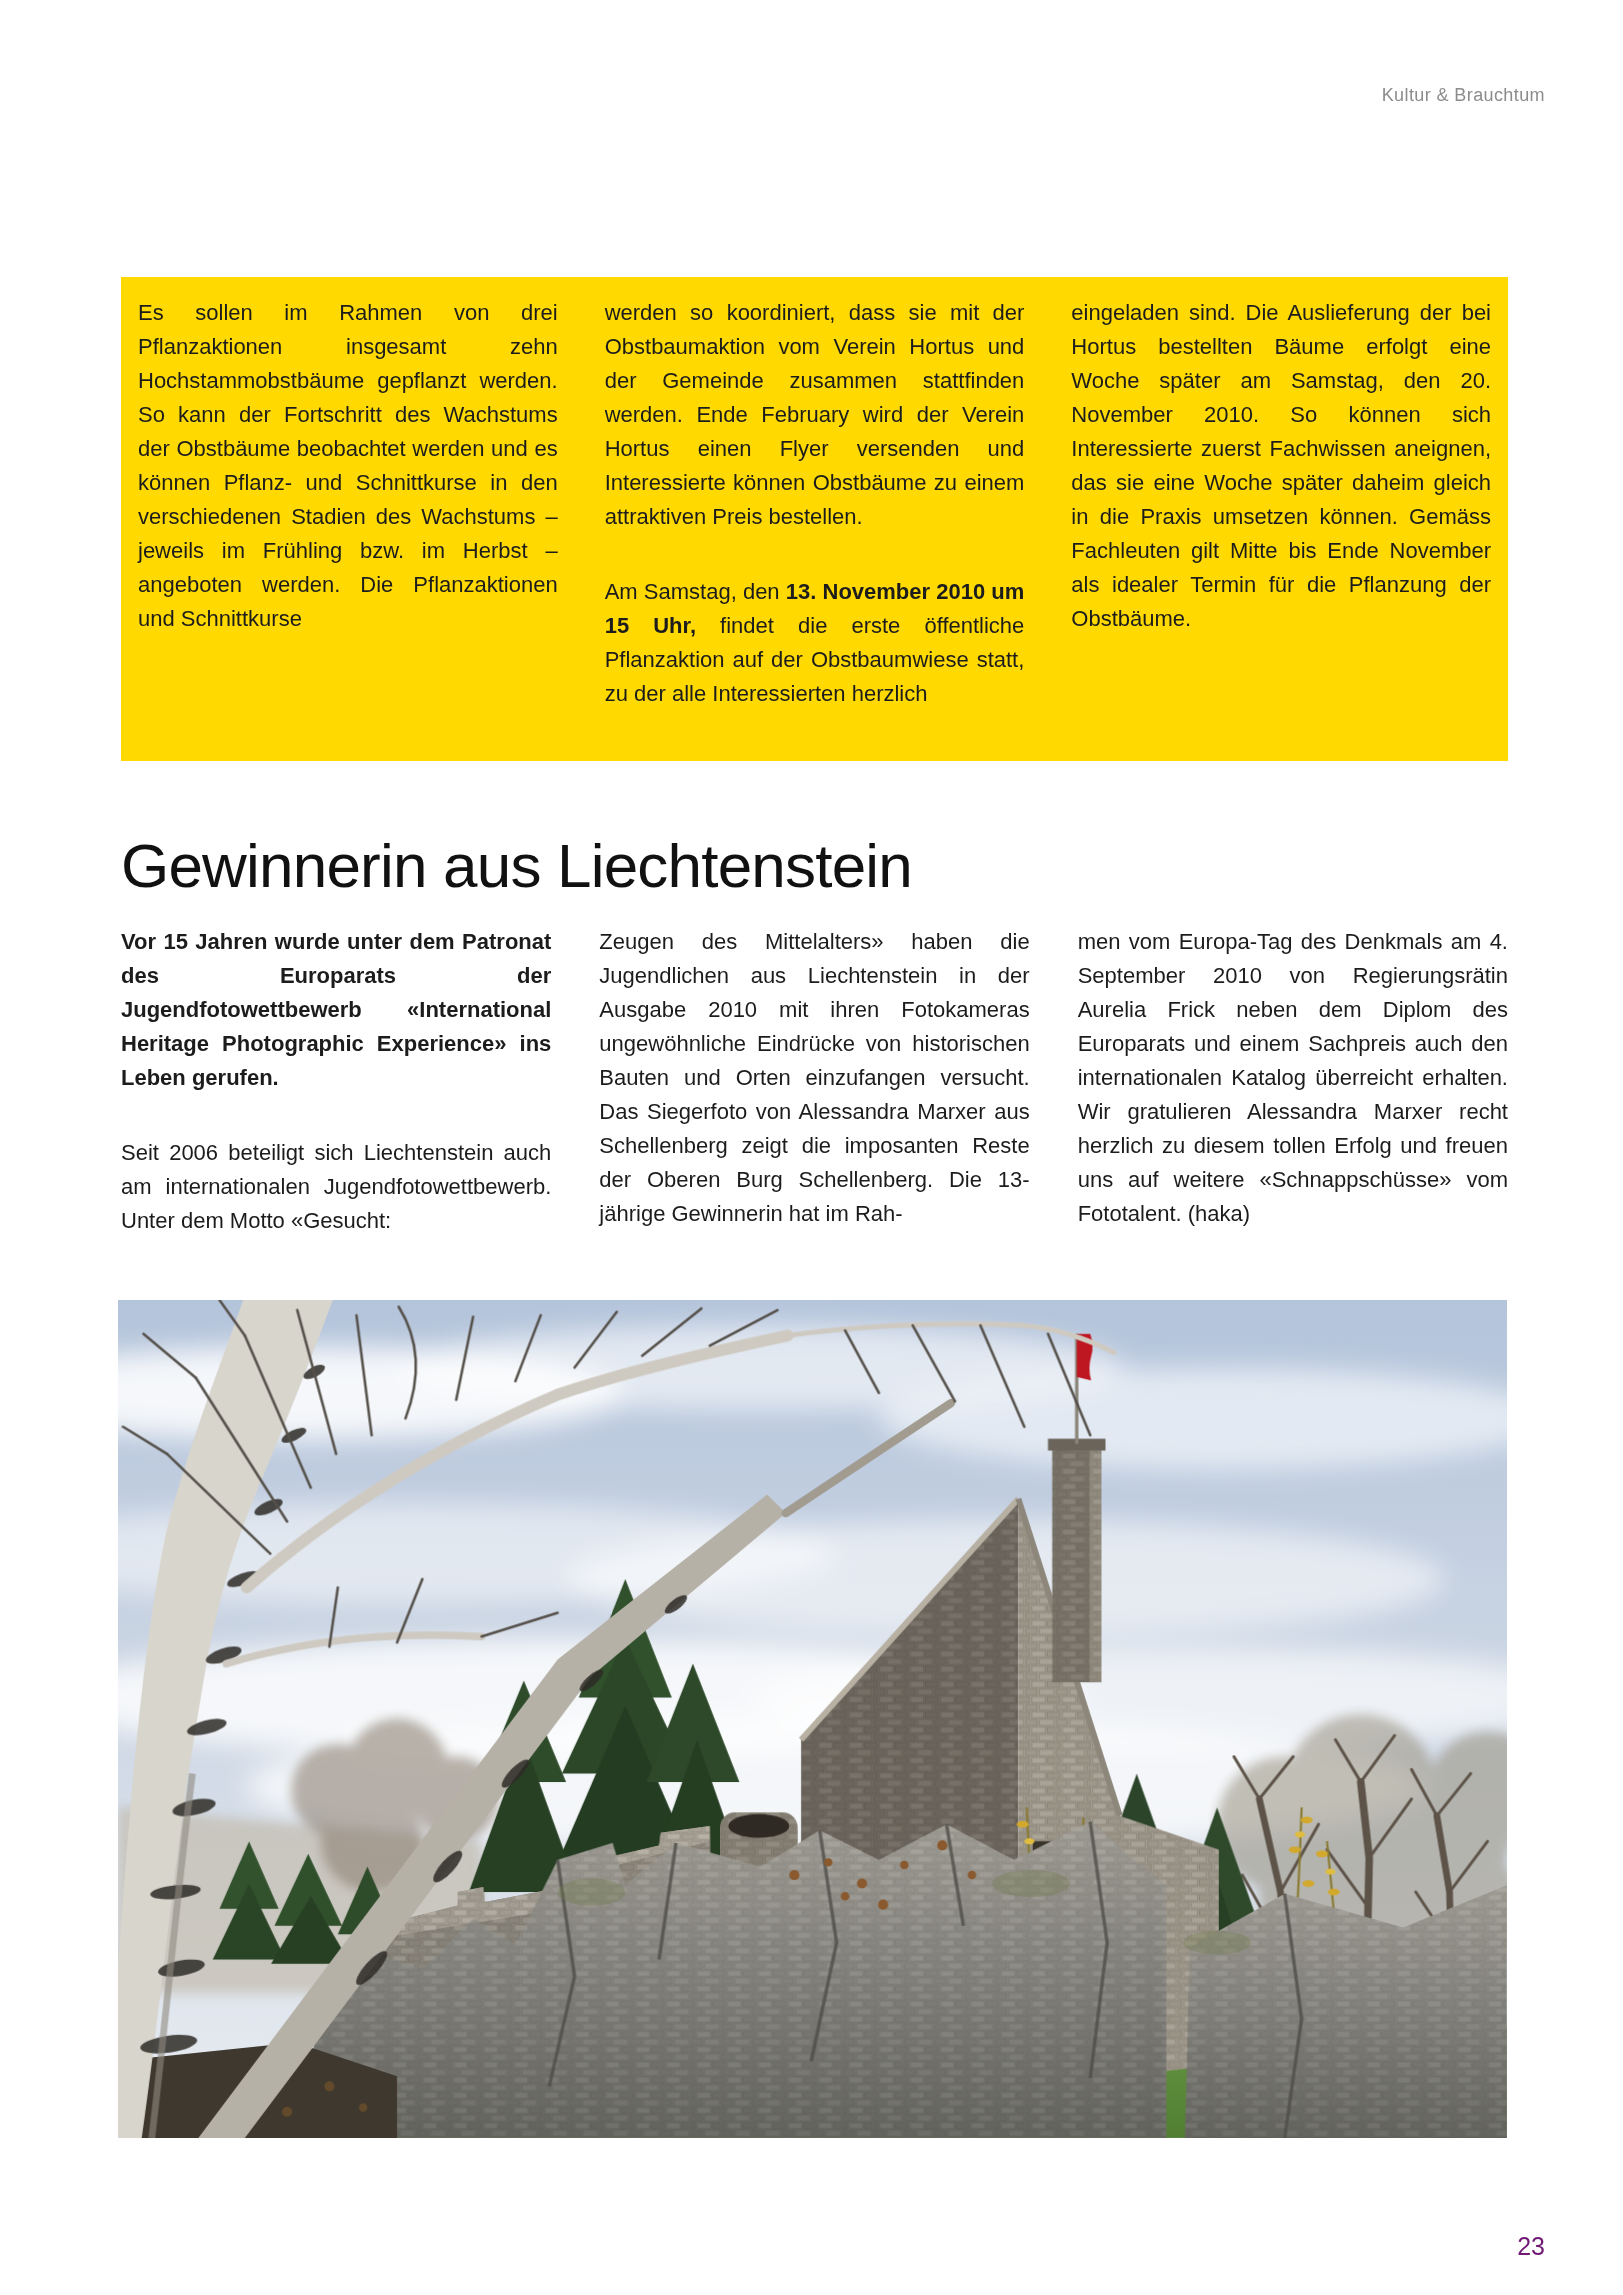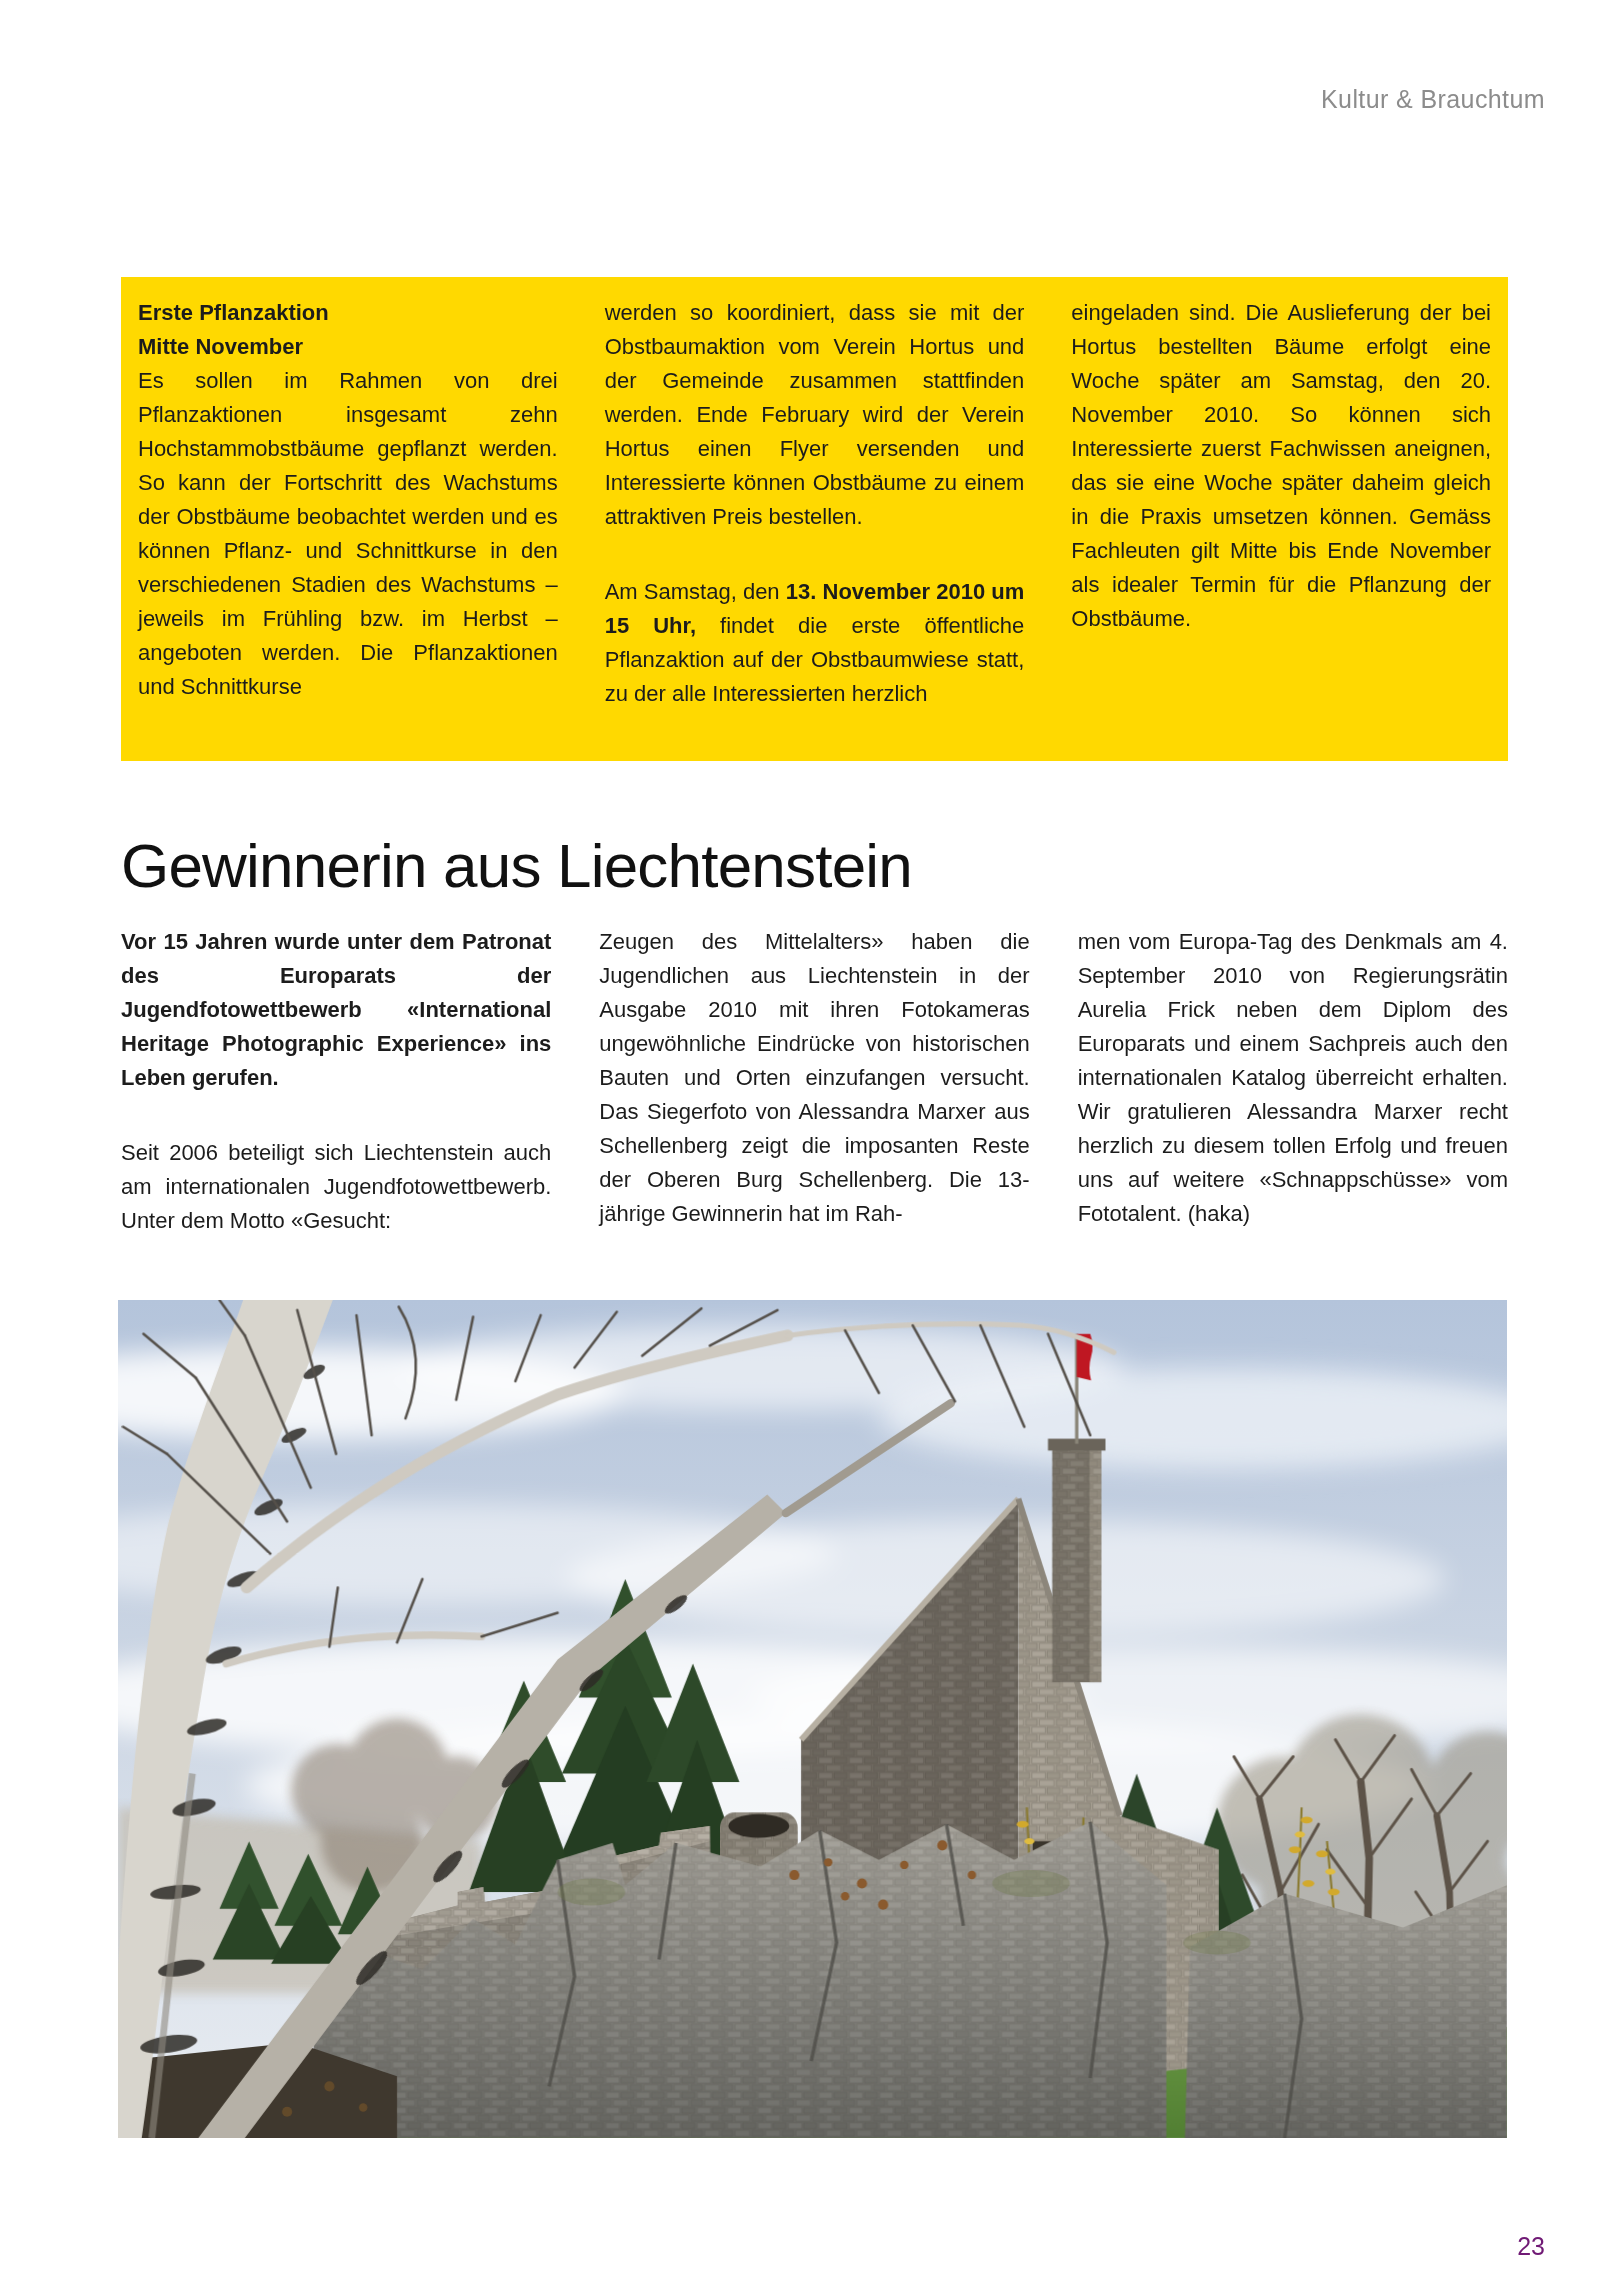--- a/index.html
+++ b/index.html
@@ -1,18 +1,18 @@
 <!DOCTYPE html>
 <html lang="de" style="font-size:13.5px"><head>
 <meta charset="utf-8">
 <style>
   html,body{margin:0;padding:0;background:#ffffff;}
   .page{position:relative;width:1623px;height:2295px;background:#ffffff;overflow:hidden;
         font-family:"Liberation Sans",sans-serif;color:#1c1c1c;}
-  .header-label{position:absolute;top:85px;right:78px;font-size:25px;color:#8c8c8c;
+  .header-label{position:absolute;top:85px;right:78px;font-size:18px;color:#8c8c8c;
         letter-spacing:0.4px;margin-left:19px;}
   .folio{position:absolute;top:2232px;right:78px;font-size:25px;color:#701a75;}
   .infobox{position:absolute;left:121px;top:277px;width:1387px;height:484px;
         box-sizing:border-box;padding:18.6px 17px 25px 17px;display:flex;gap:47px;
         overflow:hidden;}
   .ib-col{flex:1 1 0;font-size:22px;line-height:34px;}
   .ib-col h3{margin:0;font-size:22px;line-height:34px;font-weight:bold;}
   .ib-col h3 span{display:block;}
   .infobox p, .cols p{margin:0;text-align:justify;hyphens:auto;-webkit-hyphens:auto;}
   p.mt{margin-top:41px;}
@@ -27,24 +27,20 @@
 </style>
 </head>
 <body>
 
 <div class="page">
 
   <div class="header-label">Kultur &amp; Brauchtum</div>
 
   <section class="infobox" style="background-color: rgb(255, 217, 0);">
     <div class="ib-col">
-      <h3>
-        <span>Erste Pflanzaktion</span>
-        <span>Mitte November</span>
-      </h3>
       <p>Es sollen im Rahmen von drei Pflanzaktionen insgesamt zehn Hochstammobstbäume gepflanzt werden. So kann der Fortschritt des Wachstums der Obstbäume beobachtet werden und es können Pflanz- und Schnittkurse in den verschiedenen Stadien des Wachstums – jeweils im Frühling bzw. im Herbst – angeboten werden. Die Pflanzaktionen und Schnittkurse</p>
     </div>
     <div class="ib-col">
       <p>werden so koordiniert, dass sie mit der Obstbaumaktion vom Verein Hortus und der Gemeinde zusammen stattfinden werden. Ende February wird der Verein Hortus einen Flyer versenden und Interessierte können Obstbäume zu einem attraktiven Preis bestellen.</p>
       <p class="mt"><span>Am Samstag, den </span><strong>13. November 2010 um 15 Uhr,</strong><span> findet die erste öffentliche Pflanzaktion auf der Obstbaumwiese statt, zu der alle Interessierten herzlich</span></p>
     </div>
     <div class="ib-col">
       <p>eingeladen sind. Die Auslieferung der bei Hortus bestellten Bäume erfolgt eine Woche später am Samstag, den 20. November 2010. So können sich Interessierte zuerst Fachwissen aneignen, das sie eine Woche später daheim gleich in die Praxis umsetzen können. Gemäss Fachleuten gilt Mitte bis Ende November als idealer Termin für die Pflanzung der Obstbäume.</p>
     </div>
   </section>

